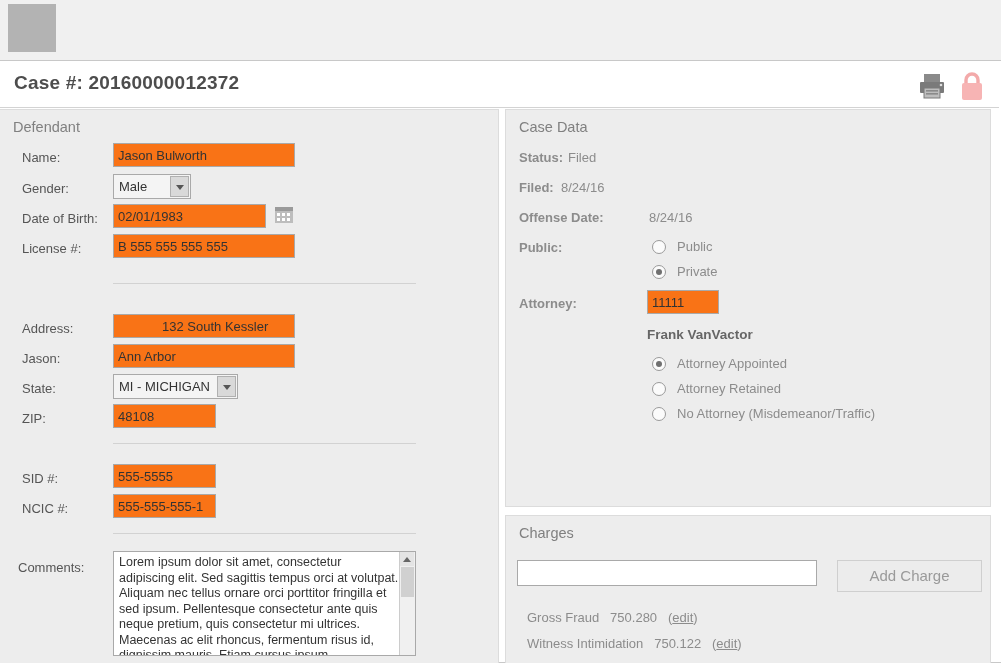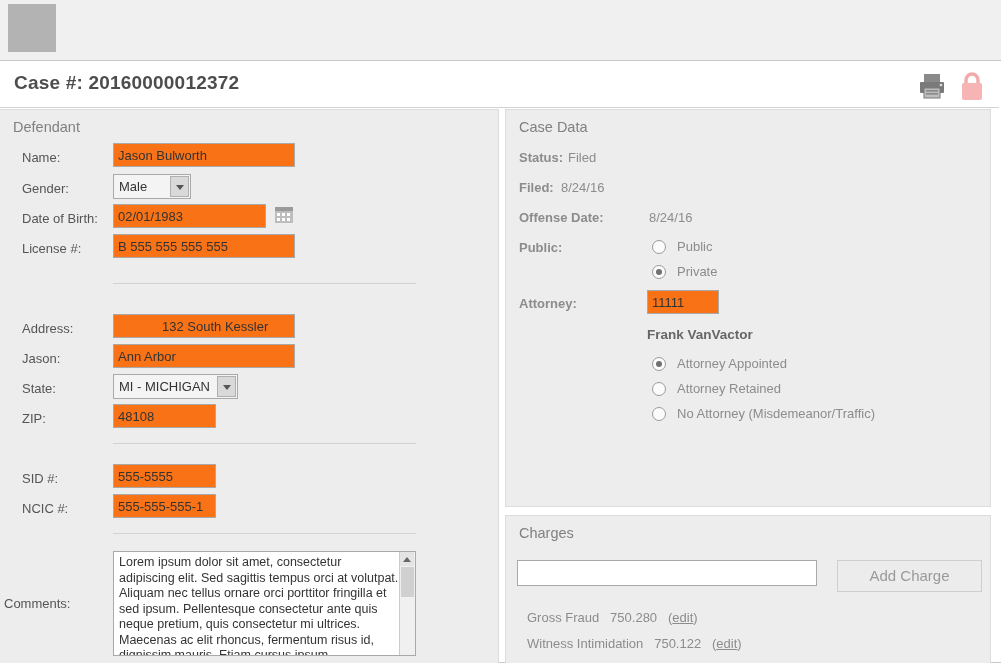--- a/index.html
+++ b/index.html
@@ -359,21 +359,21 @@
       <div class="divider" style="left:113px; top:333px; width:303px;"></div>
 
       <div class="lbl" style="left:22px; top:361px;">SID #:</div>
       <input class="txt" style="left: 113px; top: 354px; width: 103px;" value="555-5555">
 
       <div class="lbl" style="left:22px; top:391px;">NCIC #:</div>
       <input class="txt" style="left: 113px; top: 384px; width: 103px;" value="555-555-555-1">
 
       <div class="divider" style="left:113px; top:423px; width:303px;"></div>
 
-      <div class="lbl" style="left:4px; top:450px;margin-top:36px;">Comments:</div>
+      <div class="lbl" style="left:18px; top:450px;">Comments:</div>
       <div class="comments-box" style="top:441px;">
         <div class="comments-text">Lorem ipsum dolor sit amet, consectetur adipiscing elit. Sed sagittis tempus orci at volutpat. Aliquam nec tellus ornare orci porttitor fringilla et sed ipsum. Pellentesque consectetur ante quis neque pretium, quis consectetur mi ultrices. Maecenas ac elit rhoncus, fermentum risus id, dignissim mauris. Etiam cursus ipsum</div>
         <div class="scrollbar">
           <div class="scroll-up"></div>
           <div class="scroll-thumb"></div>
         </div>
       </div>
     </div>
 
     <div class="panel" id="casedata-panel">

